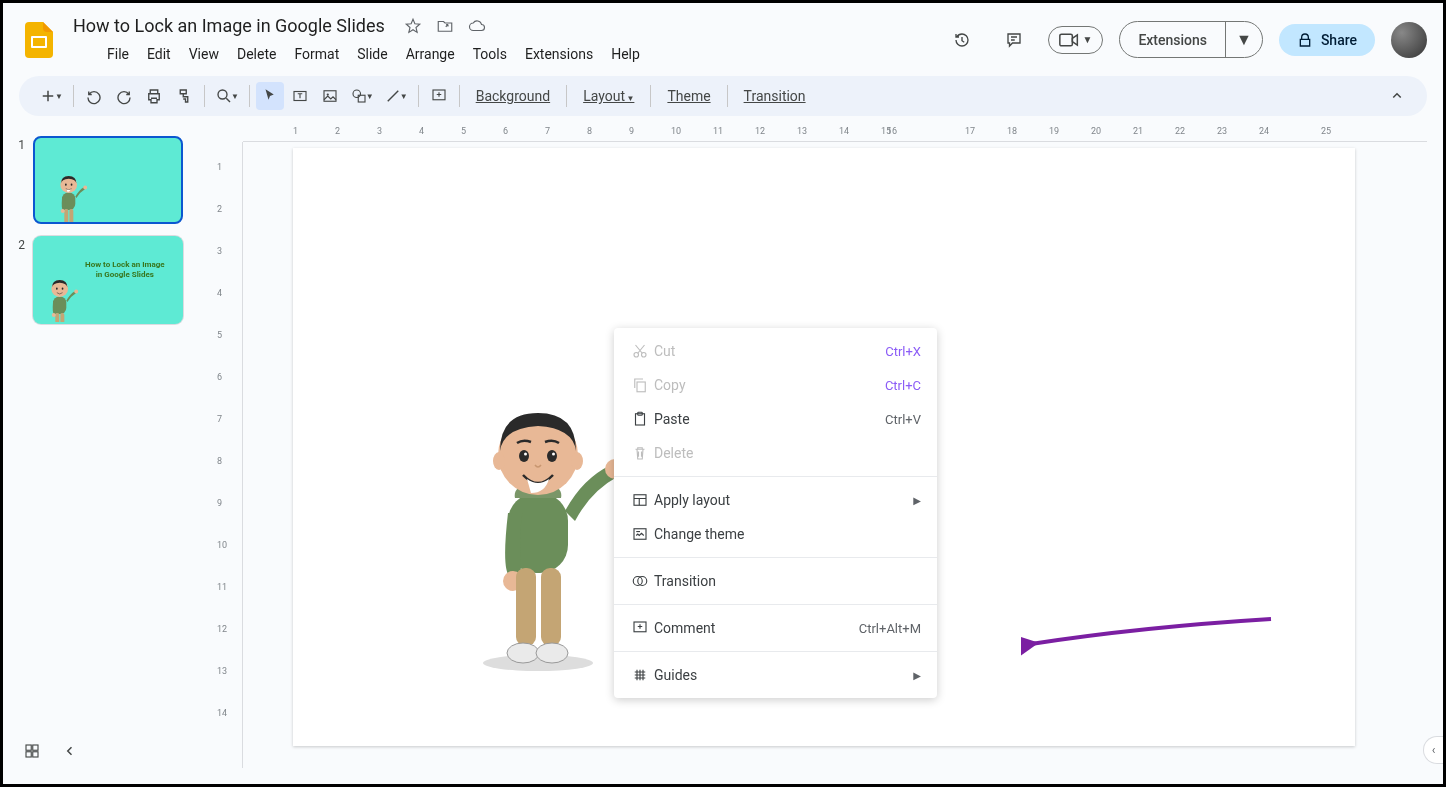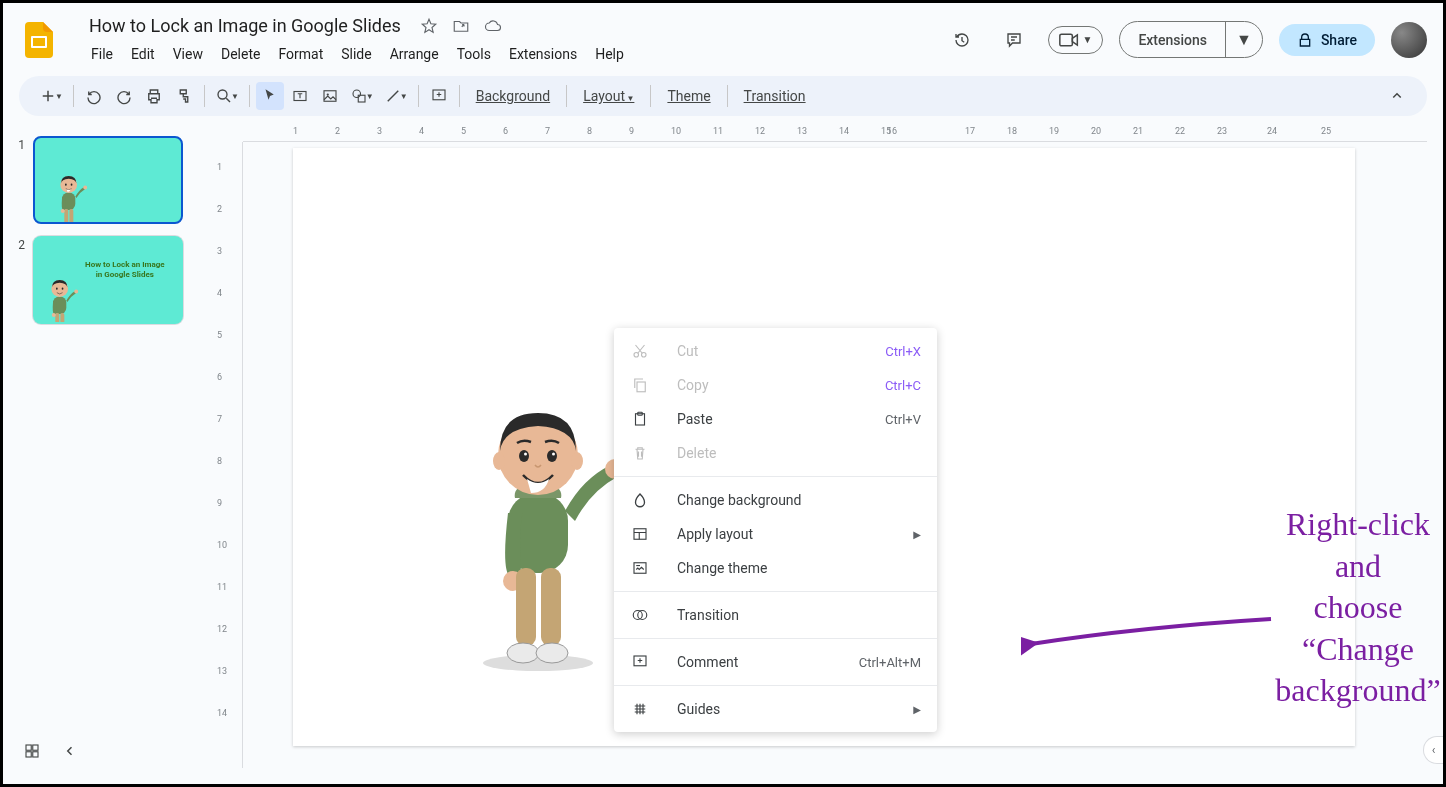--- a/index.html
+++ b/index.html
@@ -1,26 +1,26 @@
 <!DOCTYPE html>
 <html><head>
 <meta charset="utf-8">
 <style>
 * { box-sizing: border-box; margin: 0; padding: 0; }
 body { font-family: 'Google Sans', Roboto, Arial, sans-serif; background: #fff; overflow: hidden; width: 1446px; height: 787px; position: relative; border: 3px solid #000; }
 .app { display: flex; flex-direction: column; height: 100%; background: #f9fbfd; }
-.titlebar { display: flex; align-items: center; padding: 8px 16px 0 16px; gap: 24px; }
+.titlebar { display: flex; align-items: center; padding: 8px 16px 0 16px; gap: 8px; }
 .logo { width: 40px; height: 40px; display: flex; align-items: center; justify-content: center; }
 .logo svg { width: 28px; height: 36px; }
 .title-area { display: flex; flex-direction: column; flex: 1; }
 .title-row { display: flex; align-items: center; gap: 12px; padding: 2px 0; }
 .doc-title { font-size: 18px; color: #1f1f1f; padding: 2px 6px; }
 .title-icons { display: flex; gap: 12px; color: #5f6368; }
 .title-icons span { cursor: pointer; width: 20px; height: 20px; display: flex; align-items: center; justify-content: center; }
-.menubar { display: flex; gap: 2px; font-size: 14px; color: #1f1f1f; padding: 2px 0; }
+.menubar { display: flex; gap: 2px; font-size: 14px; color: #1f1f1f; padding: 2px 0; margin-left: 32px; }
 .menubar span { padding: 4px 8px; cursor: pointer; border-radius: 4px; }
 .right-controls { display: flex; align-items: center; gap: 16px; margin-left: auto; }
 .icon-btn { width: 36px; height: 36px; display: flex; align-items: center; justify-content: center; color: #444746; cursor: pointer; border-radius: 50%; position: relative; }
 .meet-btn { border: 1px solid #747775; border-radius: 18px; padding: 6px 10px; display: flex; align-items: center; gap: 4px; cursor: pointer; color: #444746; }
 .slideshow-btn { display: flex; align-items: center; border: 1px solid #747775; border-radius: 20px; overflow: hidden; cursor: pointer; }
 .slideshow-main { padding: 8px 18px; font-size: 14px; color: #444746; font-weight: 500; }
 .slideshow-arrow { padding: 8px 10px; border-left: 1px solid #747775; color: #444746; }
 .share-btn { background: #c2e7ff; border-radius: 20px; padding: 8px 18px; display: flex; align-items: center; gap: 8px; font-size: 14px; color: #001d35; font-weight: 500; cursor: pointer; }
 .avatar { width: 36px; height: 36px; border-radius: 50%; background: radial-gradient(circle at 30% 30%, #888, #333); }
 .toolbar { display: flex; align-items: center; padding: 6px 16px; gap: 2px; background: #edf2fa; border-radius: 24px; margin: 8px 16px; }
@@ -42,21 +42,21 @@
 .ruler-h { position: absolute; top: 0; left: 30px; right: 16px; height: 18px; background: #f9fbfd; border-bottom: 1px solid #dadce0; font-size: 9px; color: #80868b; }
 .ruler-h-ticks { position: relative; height: 100%; }
 .ruler-h-tick { position: absolute; top: 2px; font-size: 9px; }
 .ruler-v { position: absolute; top: 18px; left: 0; width: 30px; bottom: 16px; background: #f9fbfd; border-right: 1px solid #dadce0; }
 .ruler-v-tick { position: absolute; left: 4px; font-size: 9px; color: #80868b; }
 .slide-viewport { position: absolute; top: 24px; left: 80px; right: 56px; bottom: 24px; }
 .slide { width: 1062px; height: 598px; background: #fff; box-shadow: 0 1px 3px rgba(0,0,0,0.2); position: relative; }
 .cartoon { position: absolute; left: 160px; top: 225px; }
 .cartoon svg { width: 170px; height: 300px; }
 .context-menu { position: absolute; left: 321px; top: 180px; width: 323px; background: #fff; border-radius: 4px; box-shadow: 0 2px 10px rgba(0,0,0,0.2); padding: 6px 0; font-size: 14px; color: #3c4043; }
-.ctx-item { display: flex; align-items: center; padding: 7px 16px; gap: 27px; cursor: pointer; }
+.ctx-item { display: flex; align-items: center; padding: 7px 16px; gap: 4px; cursor: pointer; }
 .ctx-item.disabled { color: #bdbdbd; cursor: default; }
 .ctx-icon { width: 20px; height: 20px; display: flex; align-items: center; justify-content: center; flex-shrink: 0; }
 .ctx-label { flex: 1; }
 .ctx-shortcut { font-size: 13px; color: #5f6368; }
 .ctx-item.disabled .ctx-shortcut { color: #8b5cf6; margin-left: 30px; }
 .ctx-sep { height: 1px; background: #e8eaed; margin: 6px 0; }
 .ctx-arrow { color: #5f6368; font-size: 10px; }
 .annotation { position: absolute; left: 1060px; top: 380px; font-family: 'Comic Sans MS', cursive; font-size: 32px; color: #7b1fa2; font-weight: 500; text-align: center; line-height: 1.3; }
 .arrow-svg { position: absolute; left: 808px; top: 485px; pointer-events: none; }
 .hide-panel { position: absolute; right: 0; bottom: 20px; width: 20px; height: 28px; background: #fff; border: 1px solid #dadce0; border-right: none; border-radius: 14px 0 0 14px; display: flex; align-items: center; justify-content: center; color: #5f6368; cursor: pointer; font-size: 12px; }
@@ -318,21 +318,21 @@
             <span class="ruler-h-tick" style="left: 596px;">14</span>
             <span class="ruler-h-tick" style="left: 638px;">15</span>
             <span class="ruler-h-tick" style="left: 644px;">16</span>
             <span class="ruler-h-tick" style="left: 722px;">17</span>
             <span class="ruler-h-tick" style="left: 764px;">18</span>
             <span class="ruler-h-tick" style="left: 806px;">19</span>
             <span class="ruler-h-tick" style="left: 848px;">20</span>
             <span class="ruler-h-tick" style="left: 890px;">21</span>
             <span class="ruler-h-tick" style="left: 932px;">22</span>
             <span class="ruler-h-tick" style="left: 974px;">23</span>
-            <span class="ruler-h-tick" style="left: 1016px; margin-left: 8px;">24</span>
+            <span class="ruler-h-tick" style="left: 1016px;">24</span>
             <span class="ruler-h-tick" style="left: 1058px; margin-left: 20px;">25</span>
           </div>
       </div>
       <div class="ruler-v" id="ruler-v-ticks">
           <span class="ruler-v-tick" style="top: 20px;">1</span>
           <span class="ruler-v-tick" style="top: 62px;">2</span>
           <span class="ruler-v-tick" style="top: 104px;">3</span>
           <span class="ruler-v-tick" style="top: 146px;">4</span>
           <span class="ruler-v-tick" style="top: 188px;">5</span>
           <span class="ruler-v-tick" style="top: 230px;">6</span>
@@ -413,28 +413,20 @@
                   <svg class="svg-icon" viewBox="0 0 24 24">
                     <path fill="none" stroke="currentColor" stroke-width="1.5" d="M6 7h12M9 7V5h6v2M8 7l1 13h6l1-13M10 10v7M14 10v7"></path>
                   </svg>
                 </span>
                 <span class="ctx-label">Delete</span>
               </div>
               <div class="ctx-sep"></div>
               <div class="ctx-item">
                 <span class="ctx-icon">
                   <svg class="svg-icon" viewBox="0 0 24 24">
-                    <path fill="none" stroke="currentColor" stroke-width="1.8" d="M12 4 Q6 10 6 15a6 6 0 0012 0Q18 10 12 4z"></path>
-                  </svg>
-                </span>
-                <span class="ctx-label">Change background</span>
-              </div>
-              <div class="ctx-item">
-                <span class="ctx-icon">
-                  <svg class="svg-icon" viewBox="0 0 24 24">
                     <rect x="4" y="5" width="16" height="14" fill="none" stroke="currentColor" stroke-width="1.5"></rect>
                     <path stroke="currentColor" stroke-width="1.5" d="M4 10h16M11 10v9"></path>
                   </svg>
                 </span>
                 <span class="ctx-label">Apply layout</span>
                 <span class="ctx-arrow">▶</span>
               </div>
               <div class="ctx-item">
                 <span class="ctx-icon">
                   <svg class="svg-icon" viewBox="0 0 24 24">
@@ -482,22 +474,17 @@
 
       <svg class="arrow-svg" width="260" height="60">
         <defs>
             <marker id="ah" markerWidth="12" markerHeight="10" refX="2" refY="5" orient="auto">
               <path d="M10 0 L0 5 L10 10 z" fill="#7b1fa2"></path>
             </marker>
           </defs>
         <path d="M250 10 Q120 18 10 35" stroke="#7b1fa2" stroke-width="4" fill="none" marker-end="url(#ah)"></path>
       </svg>
 
-      <div class="annotation">
-        <span>Right-click and</span><br>
-        <span>choose “Change</span><br>
-        <span>background”</span>
-      </div>
 
       <div class="hide-panel">‹</div>
     </div>
   </div>
 </div>
 
 </body></html>

